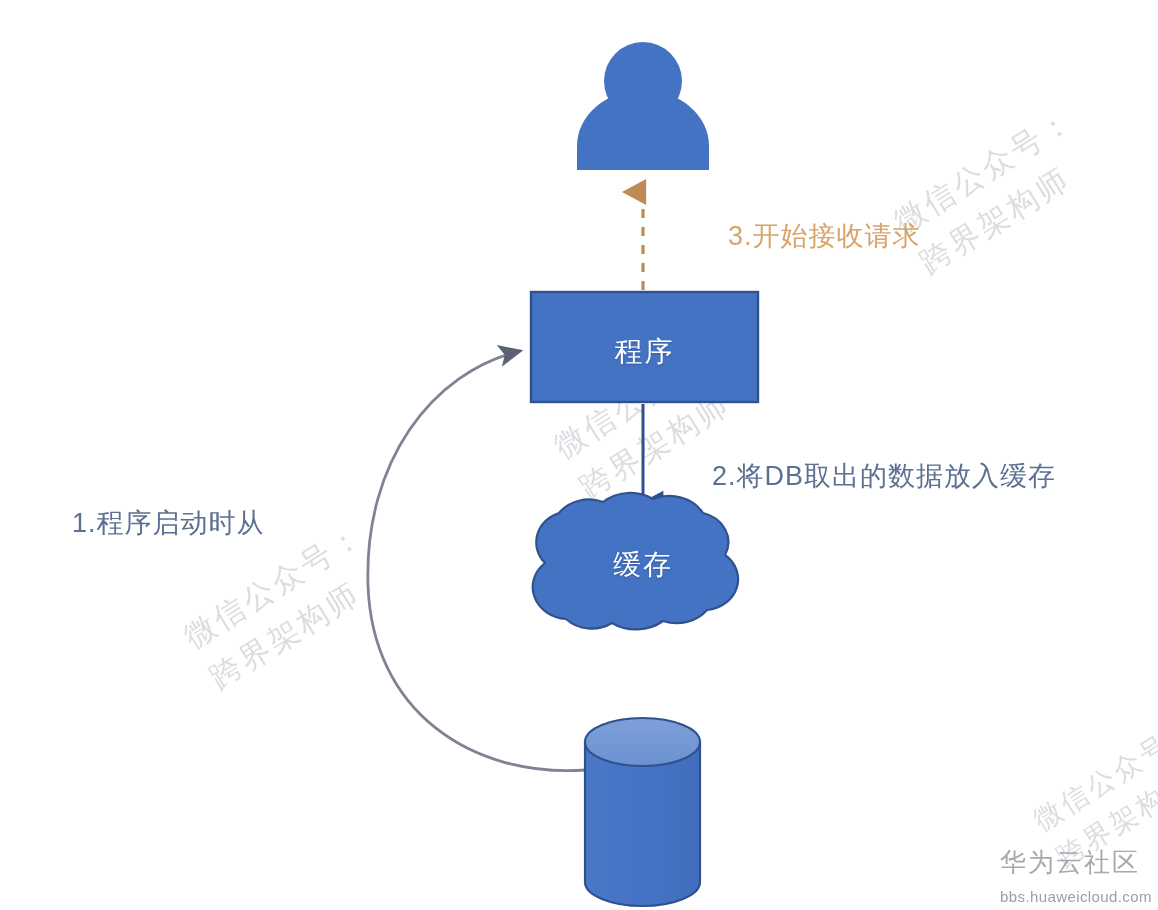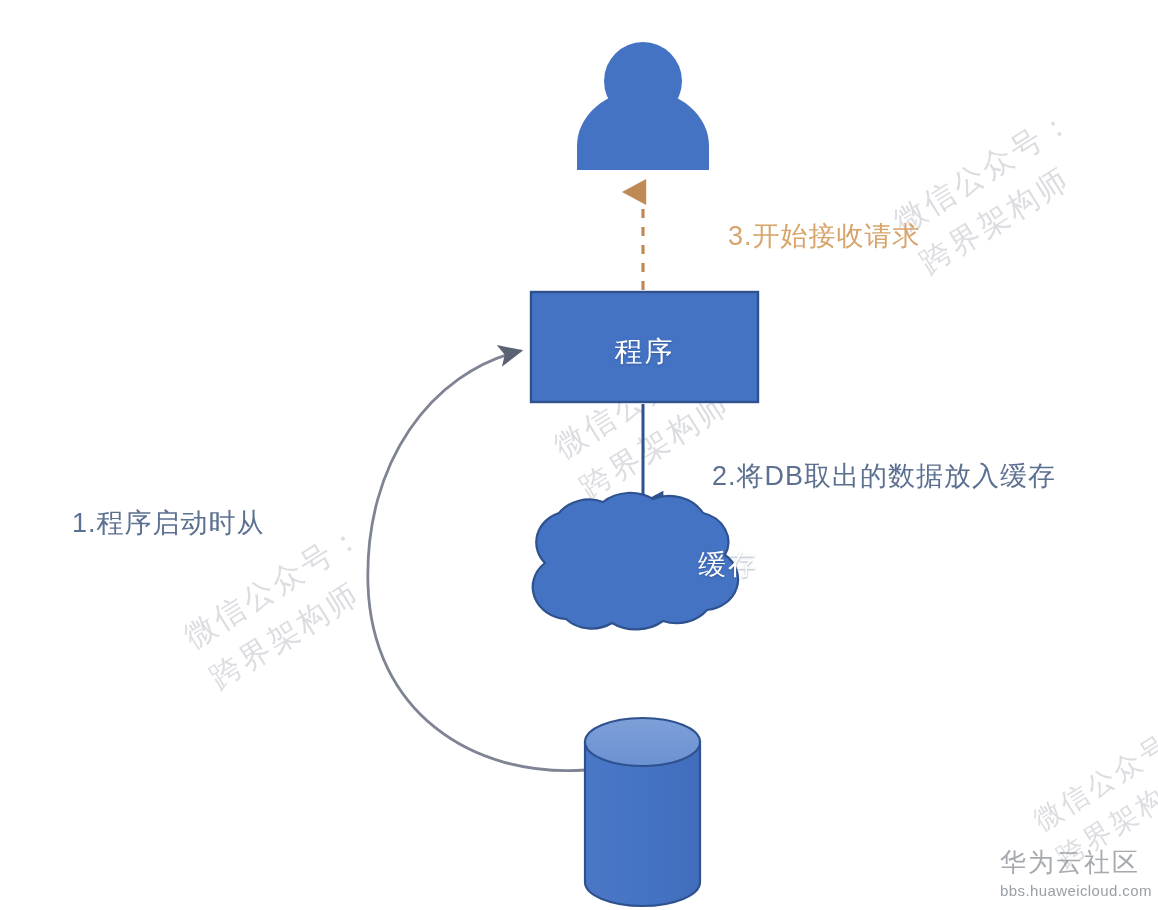--- a/index.html
+++ b/index.html
@@ -66,21 +66,21 @@
     color: #8e9298;
     font-size: 26px;
     letter-spacing: 2px;
     opacity: .78;
     white-space: nowrap;
   }
   .huawei-wm .hw-url {
     color: #9aa0a6;
     font-size: 15px;
     letter-spacing: .4px;
-    margin-top: 2px;
+    margin-top: 8px;
     white-space: nowrap;
   }
 </style>
 </head>
 <body>
 
 <div id="canvas">
 
   <div class="watermark" style="left:885px; top:205px; transform: rotate(-32deg);">
     <div>微信公众号：</div>
@@ -159,21 +159,21 @@
     <g>
       <path d="M 585 742 L 585 882
                A 57.5 24 0 0 0 700 882
                L 700 742 Z" fill="url(#cyl-body-grad)" stroke="#2f528f" stroke-width="2.2"></path>
       <ellipse cx="642.5" cy="742" rx="57.5" ry="24" fill="url(#cyl-top-grad)" stroke="#2f528f" stroke-width="2.2"></ellipse>
     </g>
   </svg>
 
   <div class="node-label" style="left:531px; top:333px; width:227px;">程序</div>
 
-  <div class="node-label" style="left:528px; top:546px; width:230px;text-align:right;">缓存</div>
+  <div class="node-label" style="left:528px; top:546px; width:230px;">缓存</div>
 
   <div class="step-text accent" style="left:712px; top:218px;margin-left:16px;">
     <span>3.开始接收请求</span>
   </div>
 
   <div class="step-text" style="left:712px; top:458px;">
     <span>2.将DB取出的数据放入缓存</span>
   </div>
 
   <div class="step-text" style="left:72px; top:505px;">

